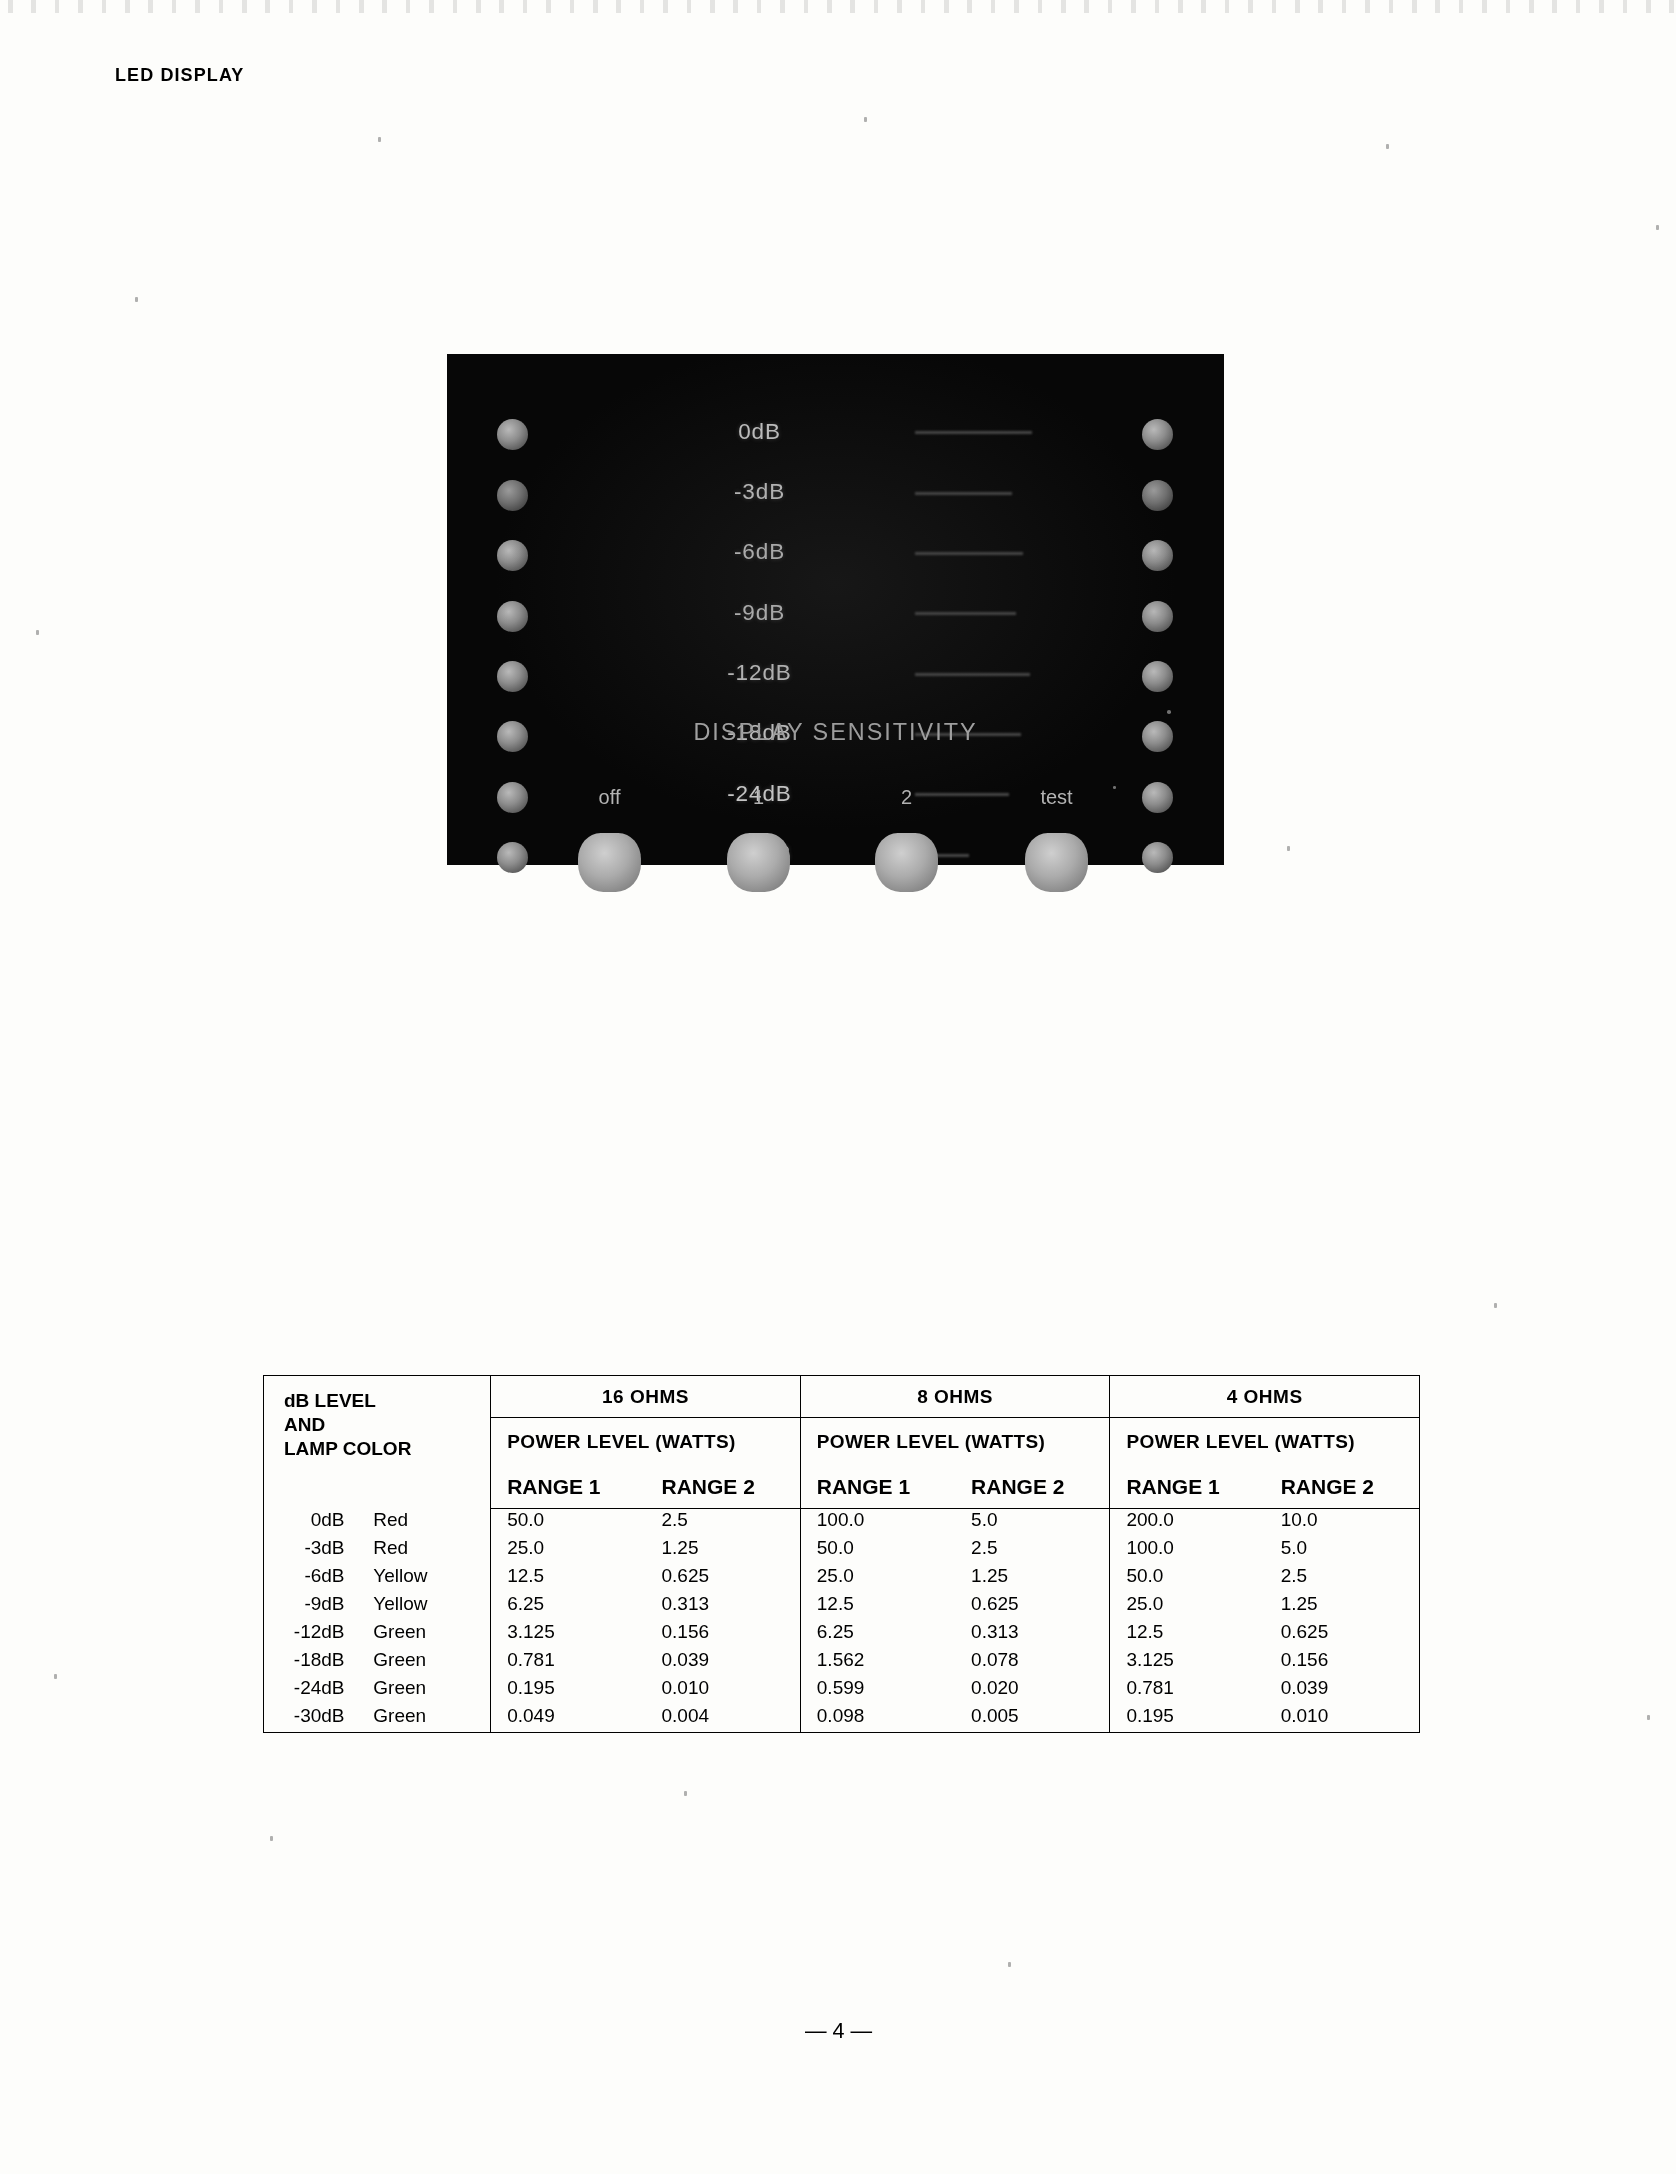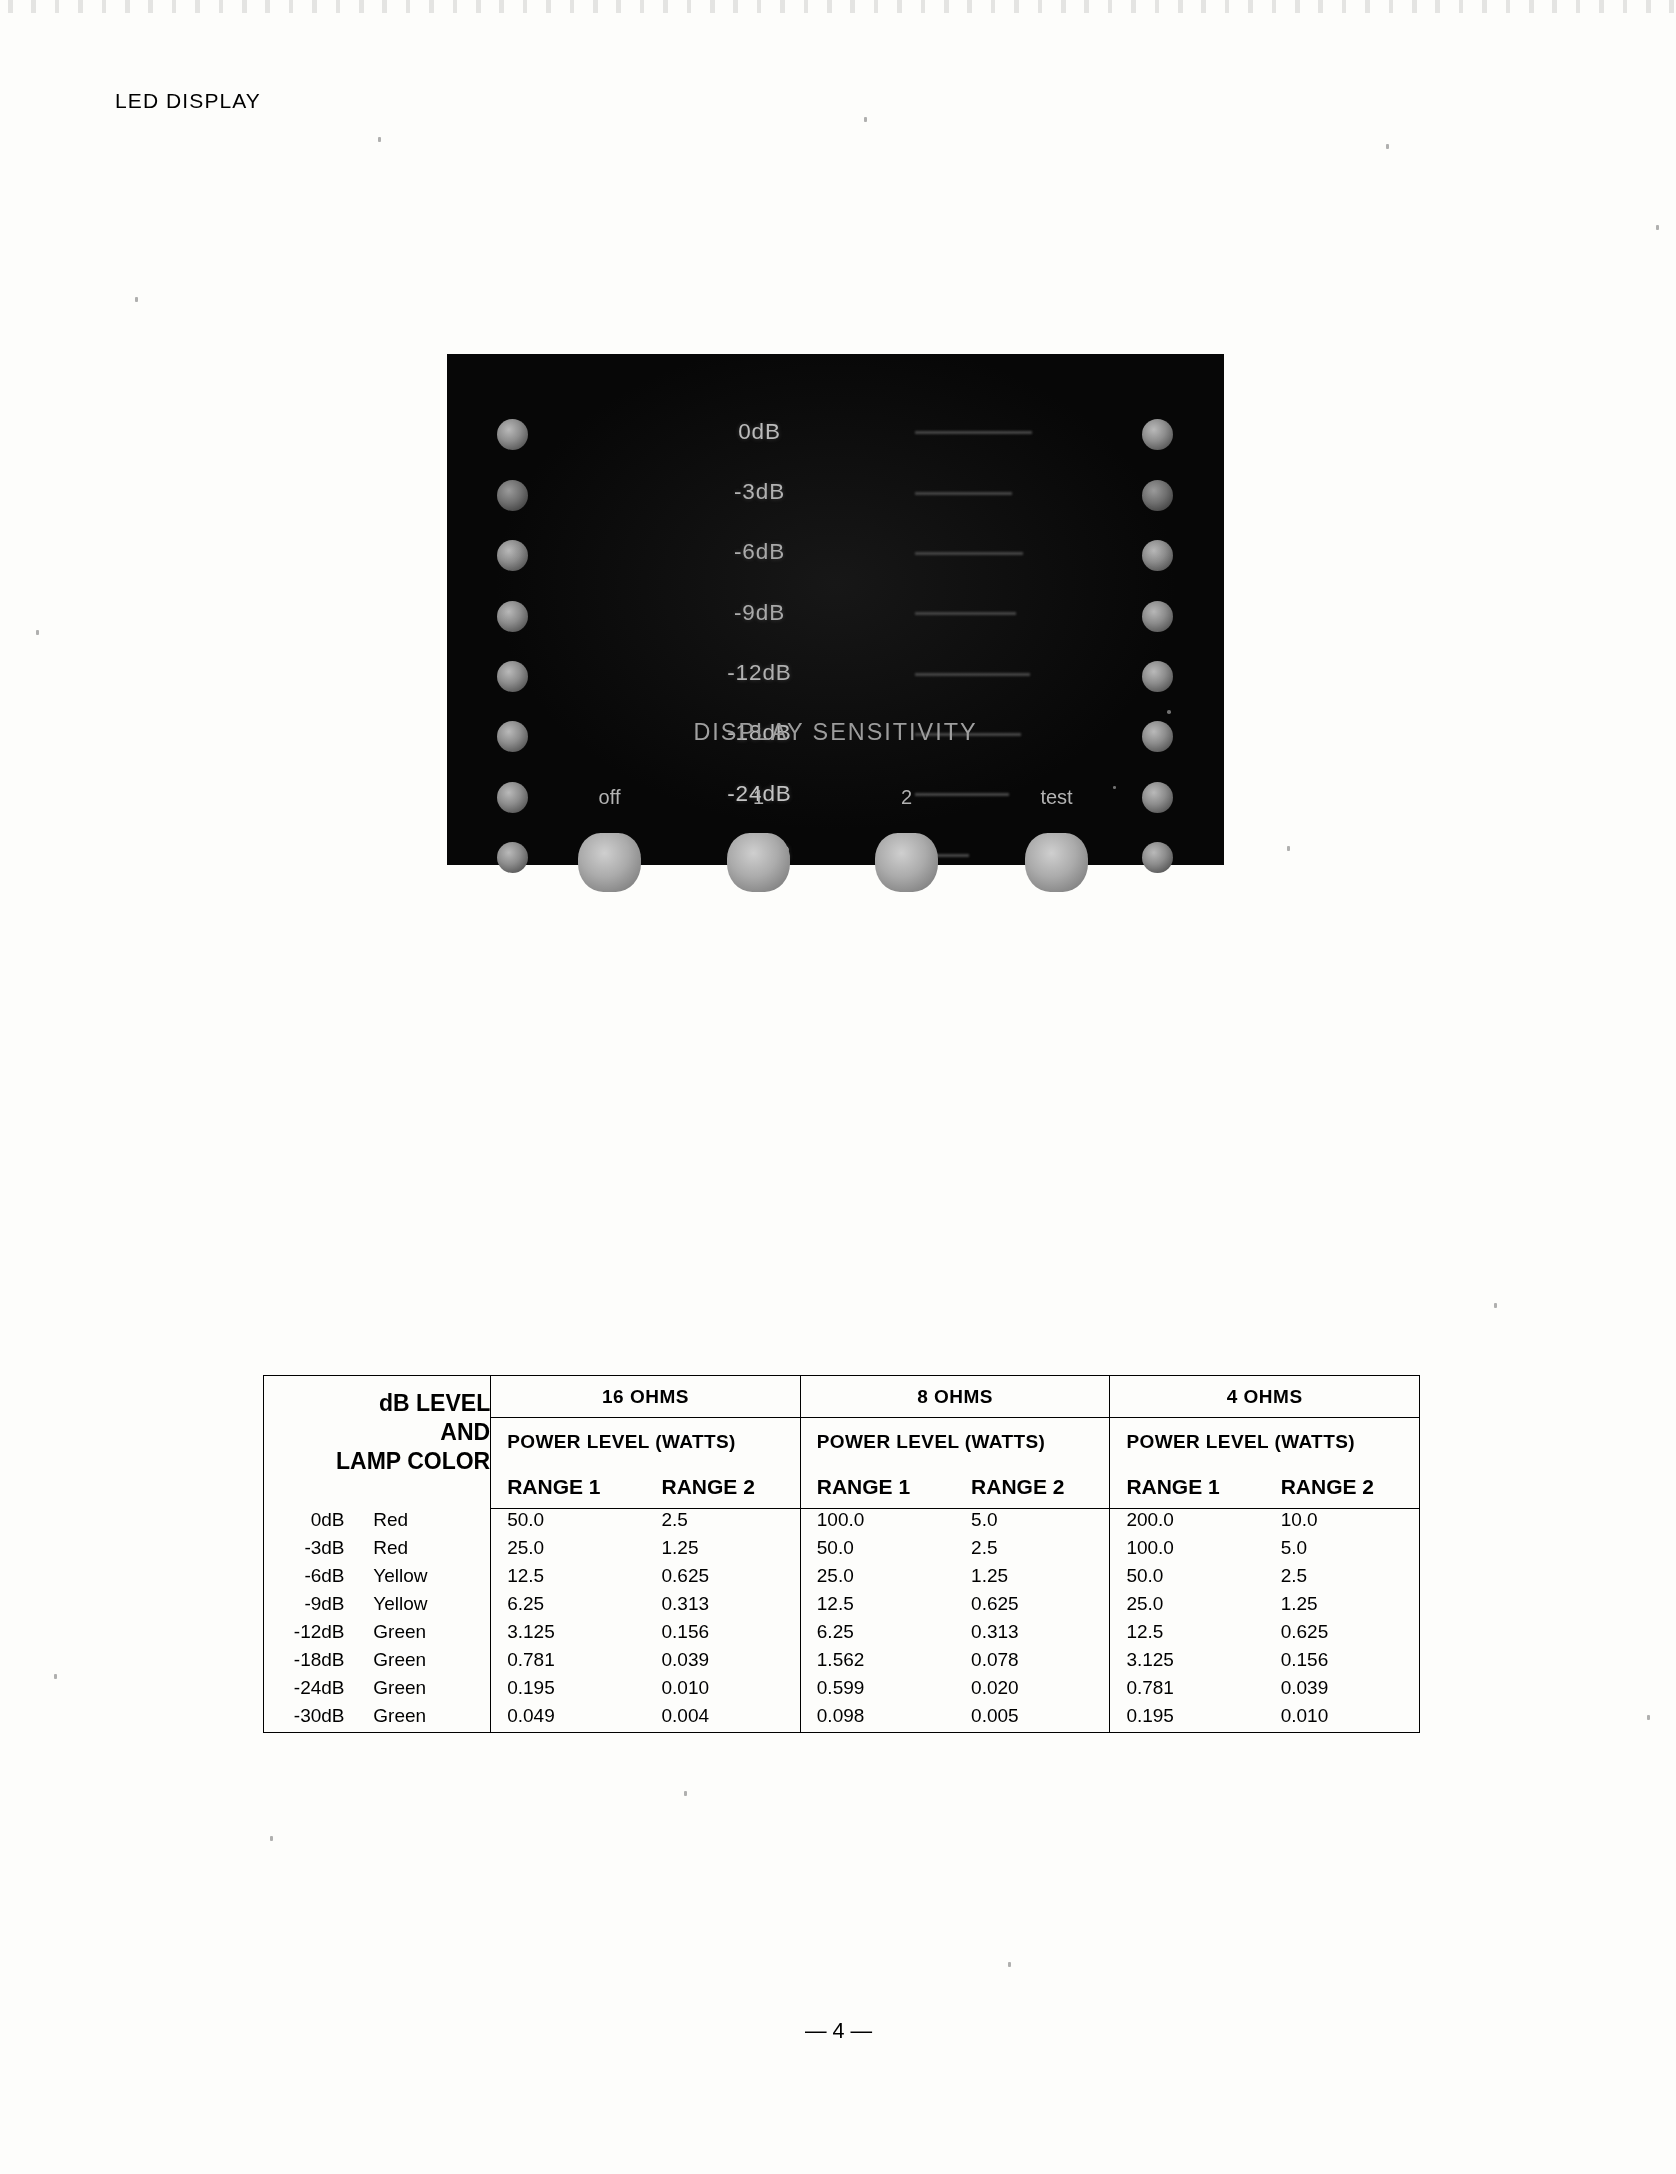--- a/index.html
+++ b/index.html
@@ -34,24 +34,23 @@
         rgba(0,0,0,0.00) 0px, rgba(0,0,0,0.00) 8px,
         rgba(0,0,0,0.18) 8px, rgba(0,0,0,0.18) 12.6px,
         rgba(0,0,0,0.00) 12.6px, rgba(0,0,0,0.00) 23.4px);
     opacity: .55;
   }
 
   .doc-title {
     position: absolute;
     left: 115px;
     top: 65px;
-    font-size: 21px;
-    font-weight: normal;
+    font-size: 18px;
+    font-weight: bold;
     letter-spacing: 1.1px;
-    margin-top: 24px;
   }
 
   
   .panel {
     position: absolute;
     left: 447px;
     top: 354px;
     width: 777px;
     height: 511px;
     background: #070707;
@@ -173,24 +172,23 @@
   }
   .hdr-range {
     font-weight: bold;
     font-size: 21px;
     height: 43px;
     line-height: 43px;
     padding-left: 16px !important;
   }
   .corner-label {
     font-weight: bold;
-    font-size: 23px;
+    font-size: 19px;
     line-height: 1.28;
     padding: 12.6px 0 0 20px !important;
-    text-align: right;
   }
   .cell-db {
     text-align: right;
     width: 83px;
     padding-right: 5.4px !important;
   }
   .cell-color {
     padding-left: 23.4px !important;
   }
   .cell-num {

